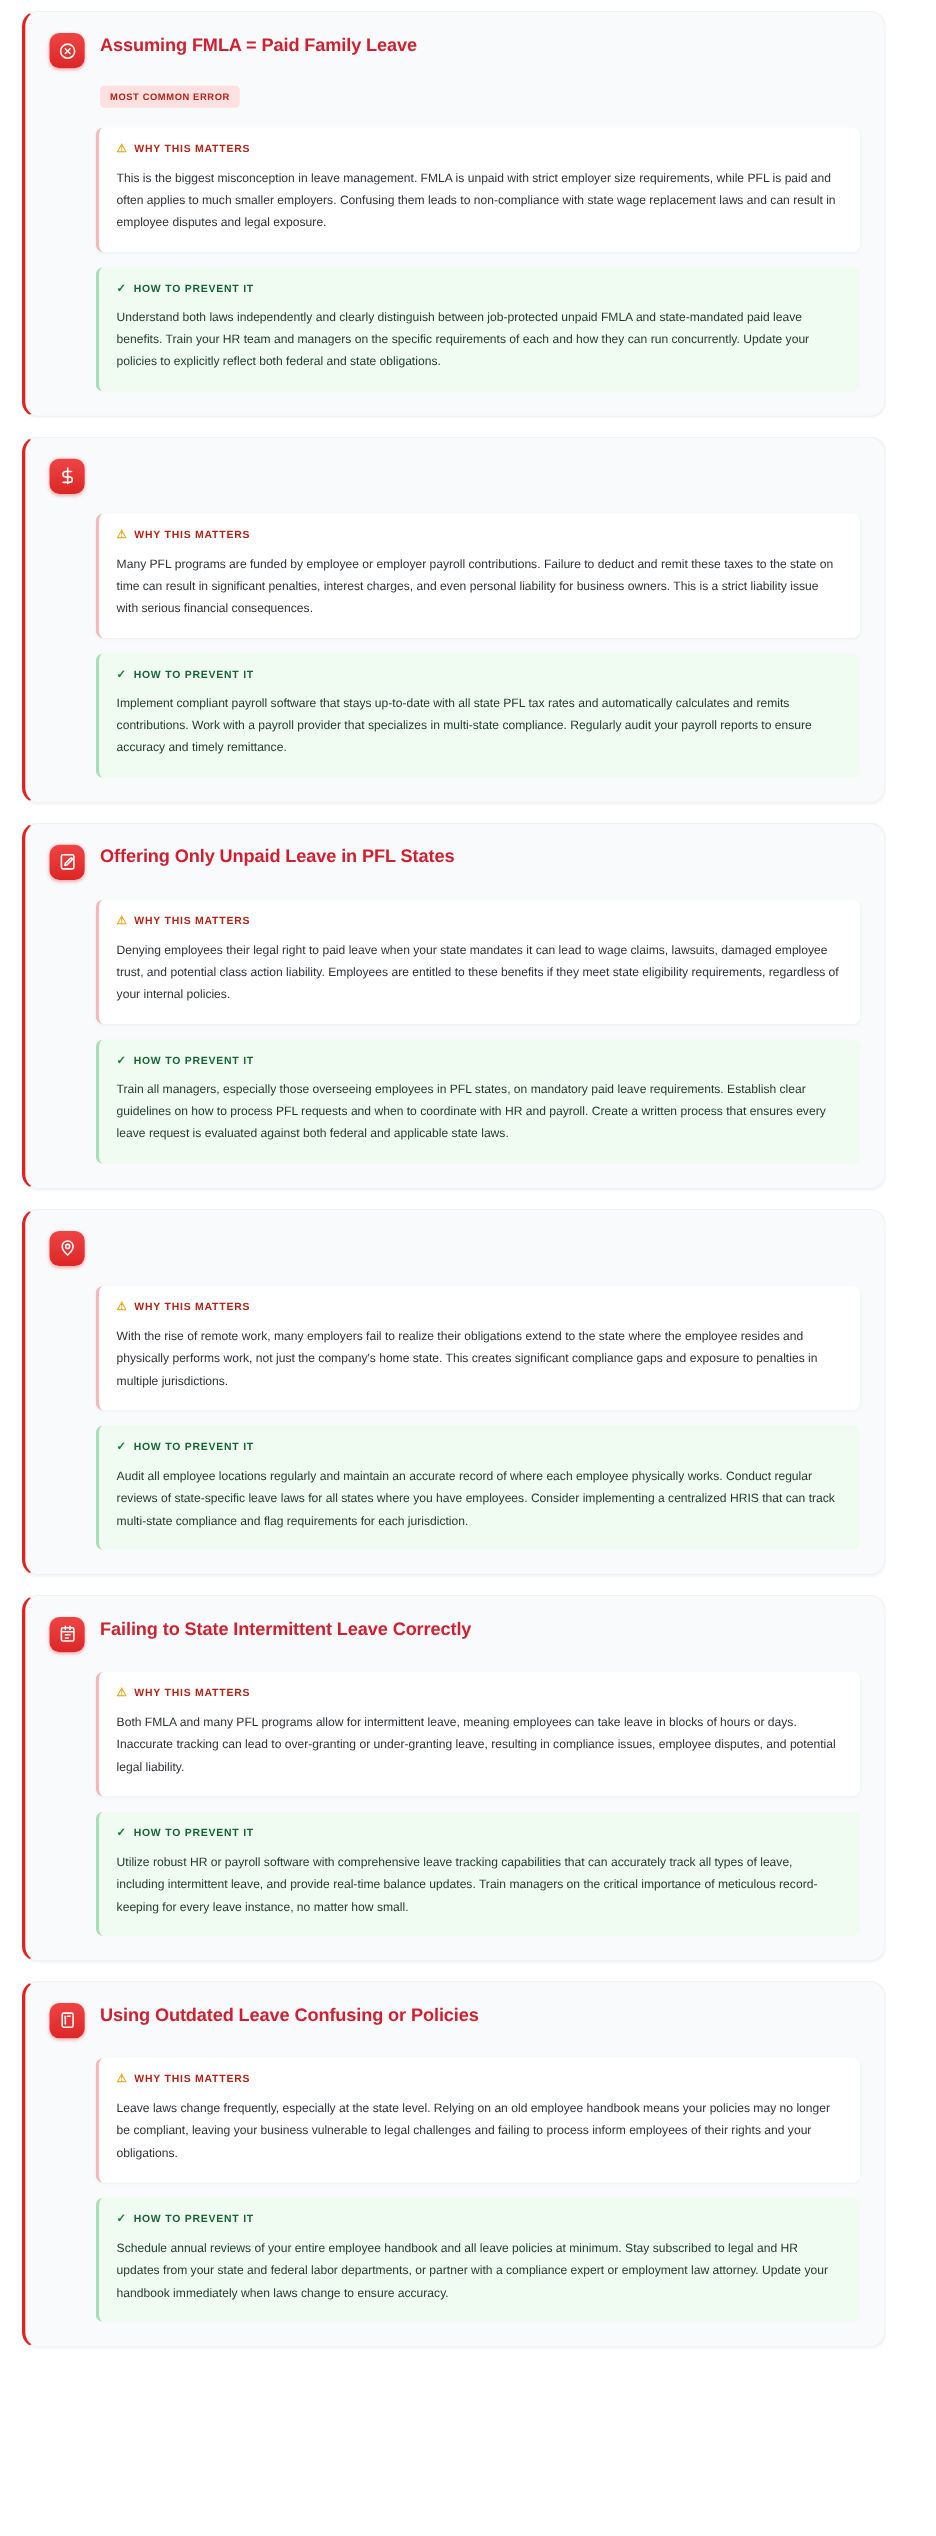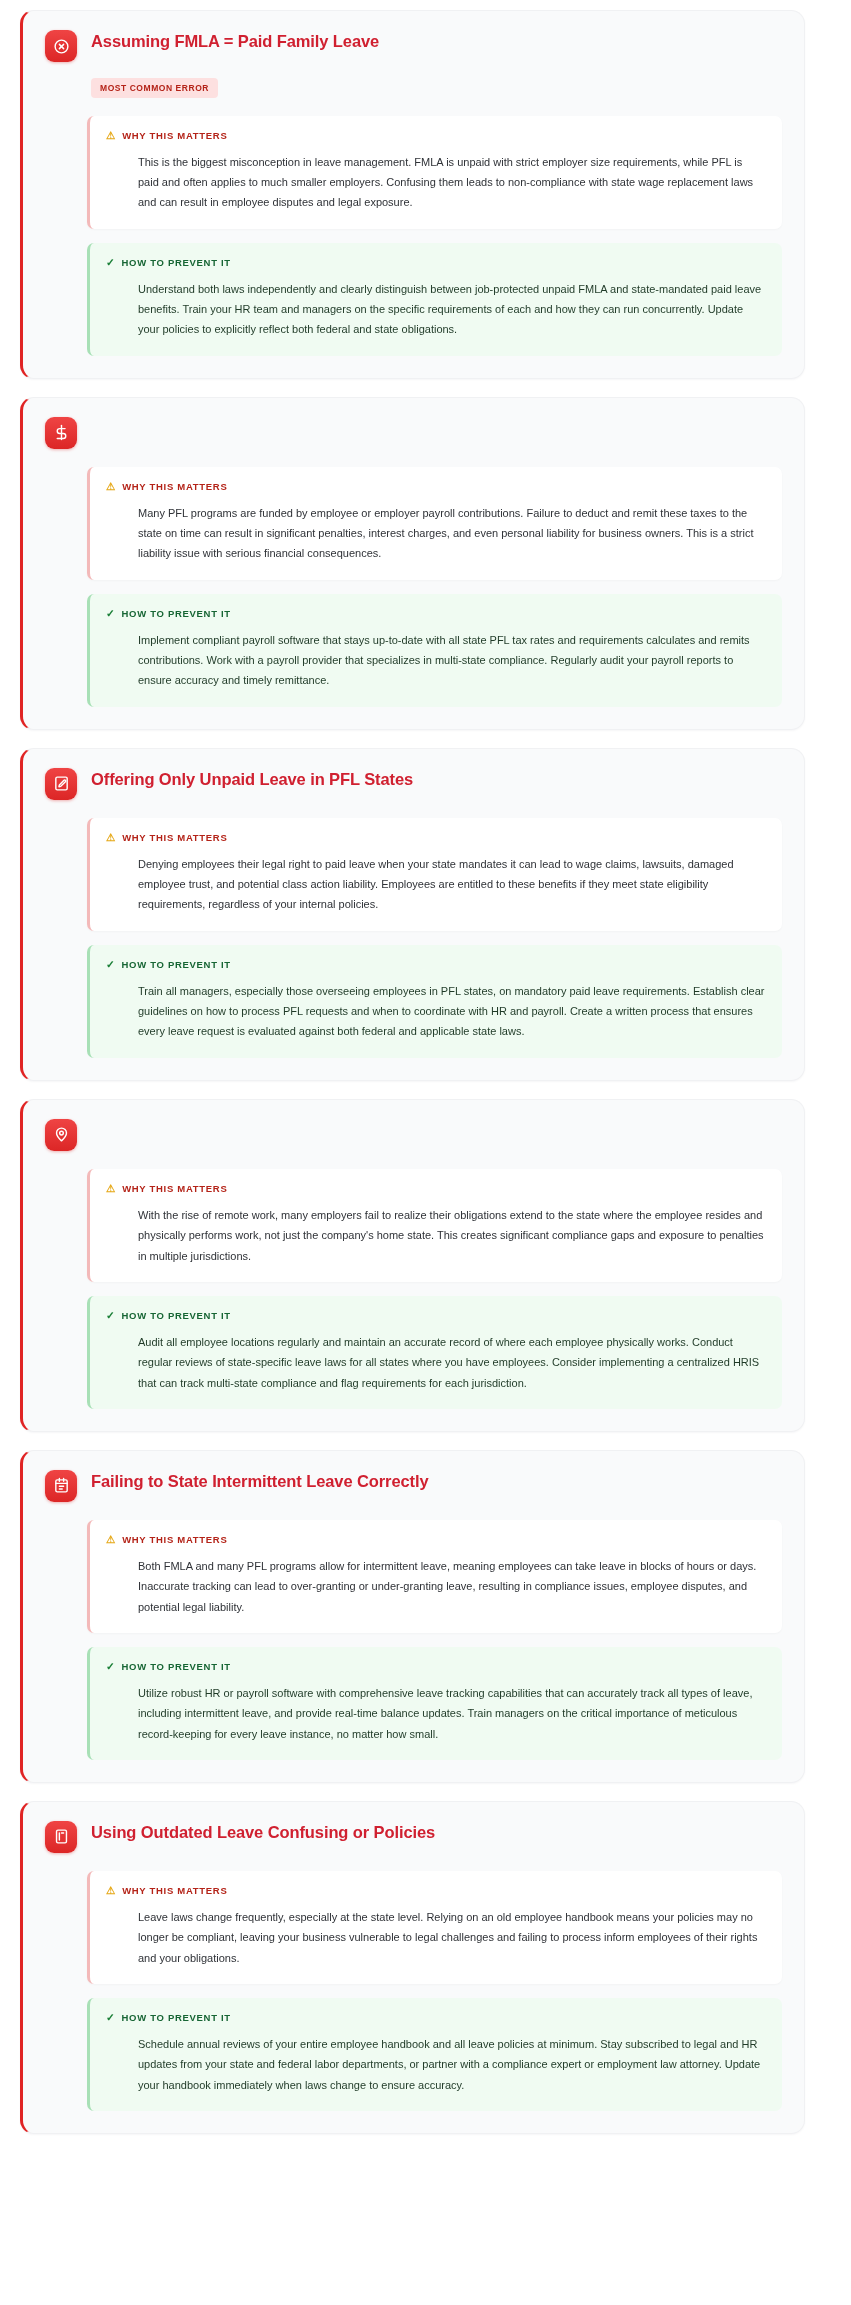--- a/index.html
+++ b/index.html
@@ -101,21 +101,20 @@
   }
   .panel-why .panel-label { color: #b42318; }
   .panel-prevent .panel-label { color: #166534; }
   .label-glyph { font-size: 10.5px; line-height: 1; }
   .panel-why .label-glyph { color: #e6a817; }
   .panel-prevent .label-glyph { color: #1a7f37; font-weight: bold; }
   .panel-body {
     font-size: 11px;
     line-height: 1.85;
     color: #2f3237;
-    margin-left: 32px;
   }
   .panel-prevent .panel-body { color: #1f3a27; }
 </style>
 </head>
 <body>
 
 <div class="page">
     <div class="mistake-card">
     <div class="card-header">
       <div class="card-icon">
@@ -162,21 +161,21 @@
           <span class="label-glyph">⚠</span>
           <span>WHY THIS MATTERS</span>
         </div>
         <div class="panel-body">Many PFL programs are funded by employee or employer payroll contributions. Failure to deduct and remit these taxes to the state on time can result in significant penalties, interest charges, and even personal liability for business owners. This is a strict liability issue with serious financial consequences.</div>
       </div>
       <div class="panel panel-prevent">
         <div class="panel-label">
           <span class="label-glyph">✓</span>
           <span>HOW TO PREVENT IT</span>
         </div>
-        <div class="panel-body">Implement compliant payroll software that stays up-to-date with all state PFL tax rates and requirements calculates and remits contributions. Work with a payroll provider that specializes in multi-state compliance. Regularly audit your payroll reports to ensure accuracy and timely remittance.</div>
+        <div class="panel-body">Implement compliant payroll software that stays up-to-date with all state PFL tax rates and automatically calculates and remits contributions. Work with a payroll provider that specializes in multi-state compliance. Regularly audit your payroll reports to ensure accuracy and timely remittance.</div>
       </div>
     </div>
   </div>
     <div class="mistake-card">
     <div class="card-header">
       <div class="card-icon">
           <svg width="17" height="17" viewBox="0 0 24 24" fill="none" stroke="#ffffff" stroke-width="2" stroke-linecap="round" stroke-linejoin="round">
             <rect x="4" y="3" width="16" height="18" rx="2"></rect>
             <path d="M15.5 7.5 9 14l-.6 2.6 2.6-.6 6.5-6.5a1.4 1.4 0 0 0-2-2z"></path>
           </svg>

